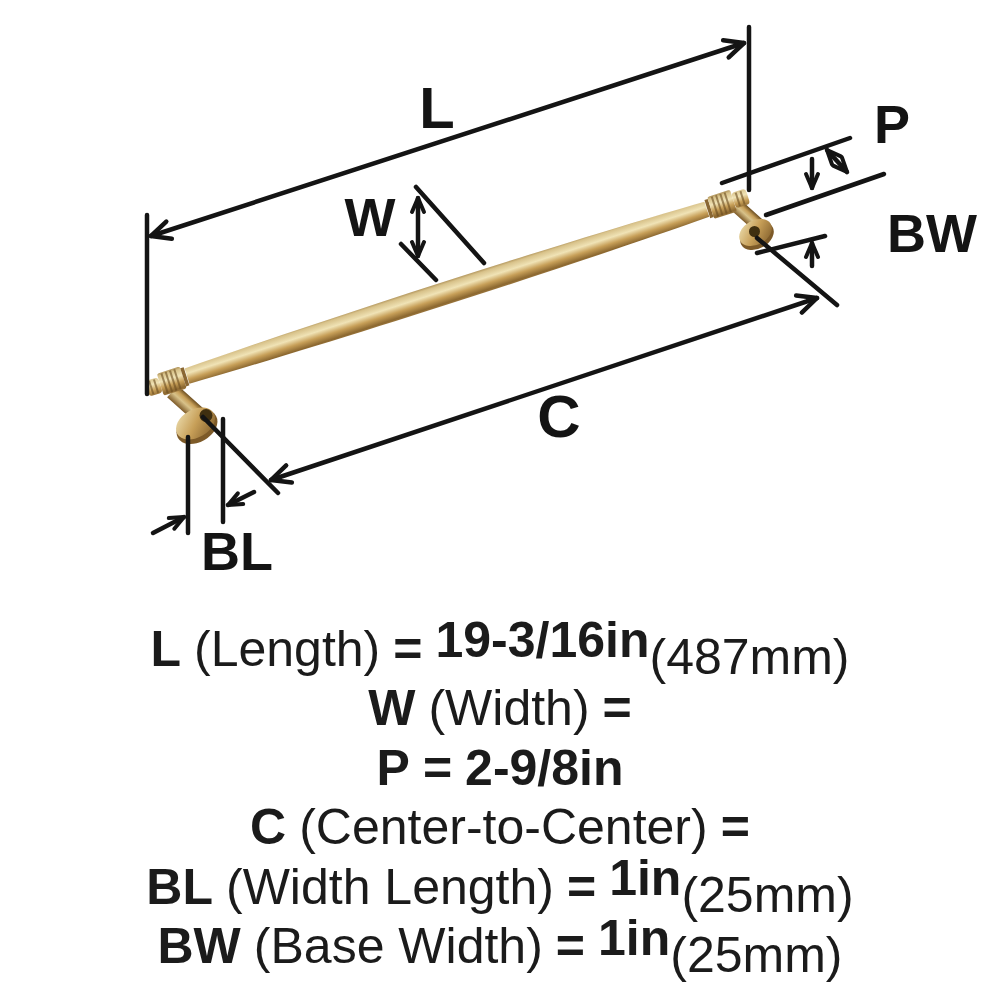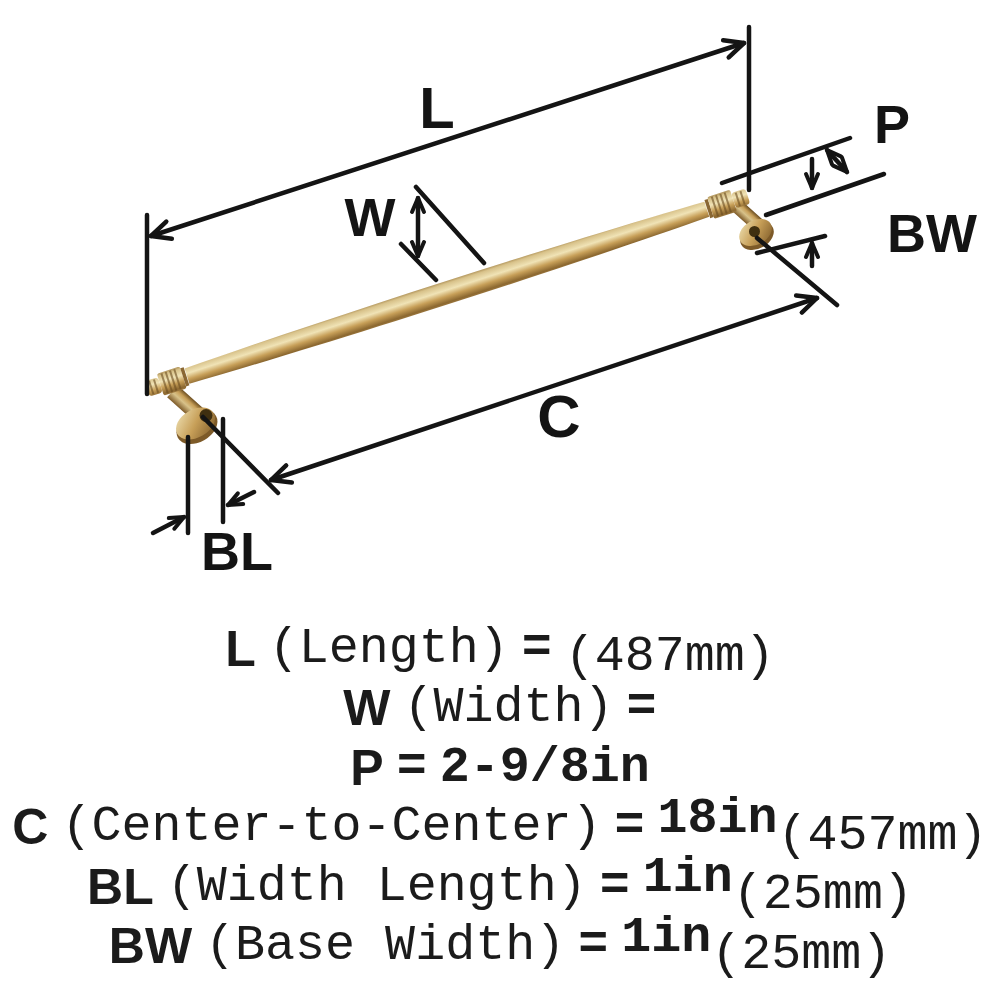--- a/index.html
+++ b/index.html
@@ -16,21 +16,21 @@
   .ridge{stroke:#6b4d20;stroke-width:2;opacity:.6;}
   .specs{
     position:absolute;left:0;top:619px;width:1000px;
     display:flex;flex-direction:column;
     color:#1b1b1b;
   }
   .row{
     height:59.5px;display:flex;align-items:center;justify-content:center;
     font-size:50px;line-height:1;white-space:nowrap;
   }
-  .row > * + *{margin-left:13px;font-family:Liberation Mono, monospace;}
+  .row > * + *{margin-left:13px;}
   .b{font-weight:700;}
   .vals{display:inline-flex;}
   .vals .metric{margin-left:0;margin-top:17px;}
 </style>
 </head>
 <body>
 
 <div class="stage">
 
   <svg class="diagram" width="1000" height="615" viewBox="0 0 1000 615">
@@ -155,20 +155,21 @@
     </g>
   </svg>
 
   <div class="specs">
 
     <div class="row">
       <span class="b">L</span>
       <span>(Length)</span>
       <span class="b">=</span>
       <span class="vals">
+          <span class="b">19-3/16in</span>
           <span class="metric">(487mm)</span>
         </span>
     </div>
 
     <div class="row">
       <span class="b">W</span>
       <span>(Width)</span>
       <span class="b">=</span>
     </div>
 
@@ -177,24 +178,20 @@
       <span class="b">=</span>
       <span class="vals">
           <span class="b">2-9/8in</span>
         </span>
     </div>
 
     <div class="row">
       <span class="b">C</span>
       <span>(Center-to-Center)</span>
       <span class="b">=</span>
-      <span class="vals">
-          <span class="b">18in</span>
-          <span class="metric">(457mm)</span>
-        </span>
     </div>
 
     <div class="row">
       <span class="b">BL</span>
       <span>(Width Length)</span>
       <span class="b">=</span>
       <span class="vals">
           <span class="b">1in</span>
           <span class="metric">(25mm)</span>
         </span>

